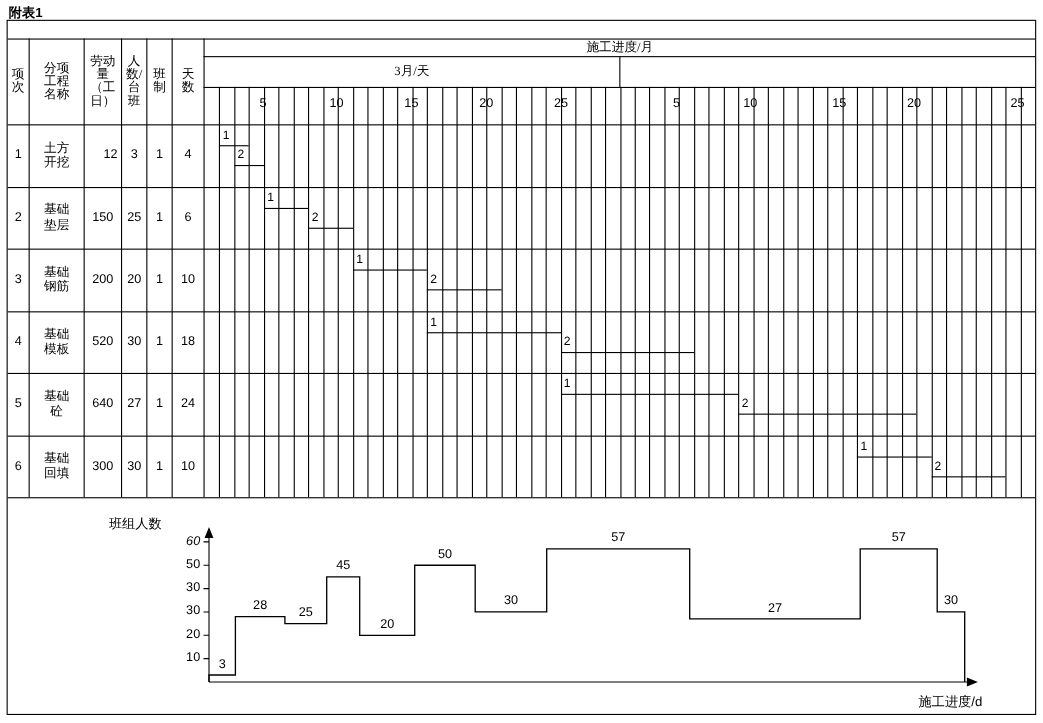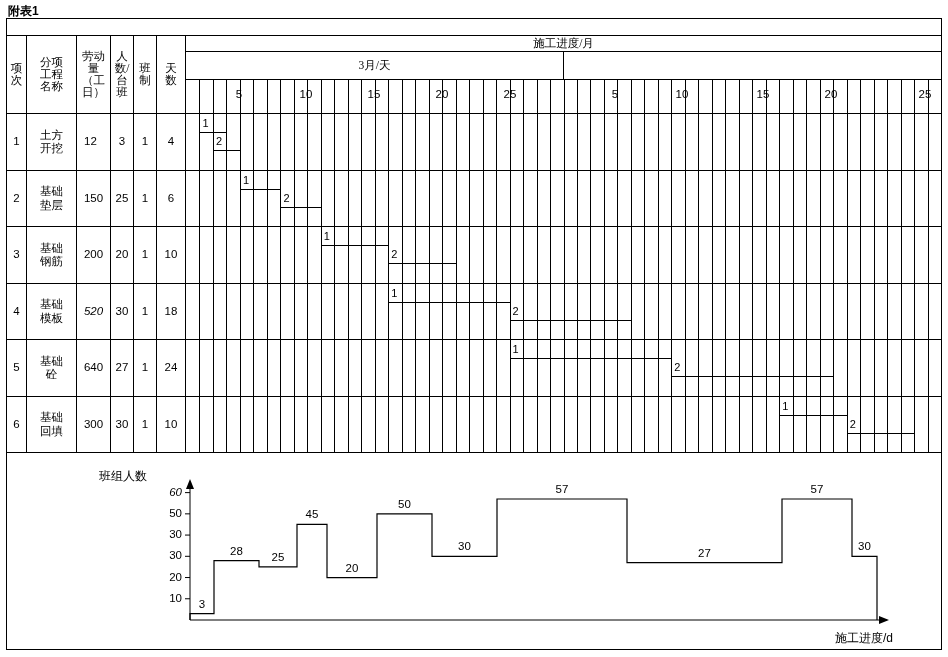--- a/index.html
+++ b/index.html
@@ -197,21 +197,21 @@
   <div class="abs tick-num" style="left:915px; top:88px; width:20px;">25</div>
 
   <div id="rows-layer">
       <div class="abs cell-c" style="left: 7px; top: 114px; width: 19px; height: 56px;">
         <span style="white-space: pre-line;">1</span>
       </div>
       <div class="abs cell-c" style="left: 27px; top: 114px; width: 49px; height: 56px;">
         <span style="white-space: pre-line;">土方
 开挖</span>
       </div>
-      <div class="abs cell-c" style="left: 74px; top: 114px; width: 33px; height: 56px;">
+      <div class="abs cell-c" style="left: 84px; top: 114px; width: 33px; height: 56px;">
         <span style="white-space: pre-line;">12</span>
       </div>
       <div class="abs cell-c" style="left: 111px; top: 114px; width: 22px; height: 56px;">
         <span style="white-space: pre-line;">3</span>
       </div>
       <div class="abs cell-c" style="left: 134px; top: 114px; width: 22px; height: 56px;">
         <span style="white-space: pre-line;">1</span>
       </div>
       <div class="abs cell-c" style="left: 157px; top: 114px; width: 28px; height: 56px;">
         <span style="white-space: pre-line;">4</span>
@@ -267,21 +267,21 @@
       <div class="abs" style="left: 388.232px; top: 263px; width: 67.4107px; height: 1px; background: rgb(0, 0, 0);"></div>
       <div class="abs bar-label" style="left: 391.232px; top: 248px;">2</div>
       <div class="abs cell-c" style="left: 7px; top: 284px; width: 19px; height: 55px;">
         <span style="white-space: pre-line;">4</span>
       </div>
       <div class="abs cell-c" style="left: 27px; top: 284px; width: 49px; height: 55px;">
         <span style="white-space: pre-line;">基础
 模板</span>
       </div>
       <div class="abs cell-c" style="left: 77px; top: 284px; width: 33px; height: 55px;">
-        <span style="white-space: pre-line; font-style: italic;">520</span>
+        <span style="white-space: pre-line;">520</span>
       </div>
       <div class="abs cell-c" style="left: 111px; top: 284px; width: 22px; height: 55px;">
         <span style="white-space: pre-line;">30</span>
       </div>
       <div class="abs cell-c" style="left: 134px; top: 284px; width: 22px; height: 55px;">
         <span style="white-space: pre-line;">1</span>
       </div>
       <div class="abs cell-c" style="left: 157px; top: 284px; width: 28px; height: 55px;">
         <span style="white-space: pre-line;">18</span>
       </div>

